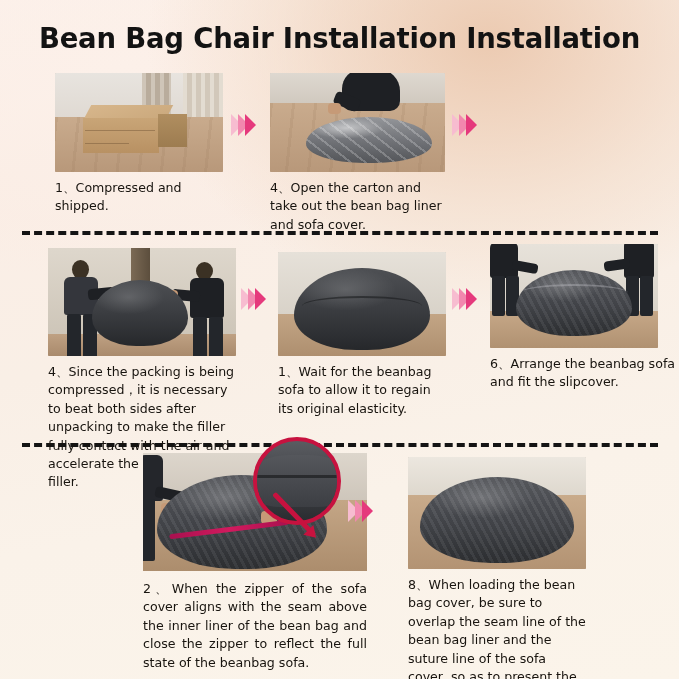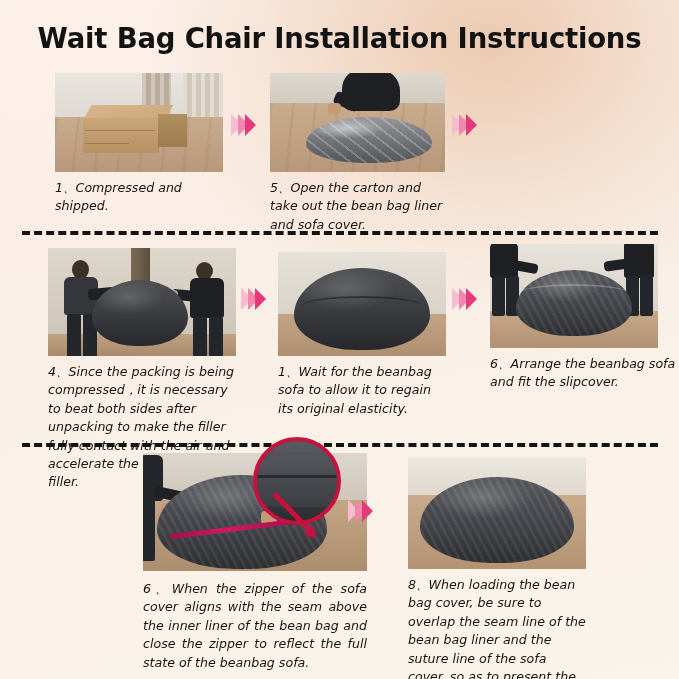--- a/index.html
+++ b/index.html
@@ -43,21 +43,21 @@
     position: absolute;
     left: 22px;
     width: 636px;
     height: 0;
     border-top: 4px dashed #141414;
   }
   .divider.d1 { top: 231px; }
   .divider.d2 { top: 443px; }
 
   
-  .step { position: absolute; font-style: italic; }
+  .step { position: absolute; }
 
   .thumb {
     position: relative;
     overflow: hidden;
     border-radius: 1px;
     background: #cdbfb3;
   }
 
   .caption {
     margin-top: 7px;
@@ -195,21 +195,21 @@
     height: 5px;
     border-radius: 3px;
     background: linear-gradient(90deg,#a8104f 0%, #d21a5e 50%, #a8104f 100%);
   }
 </style>
 </head>
 <body>
 
 <div id="page">
 
-  <div class="title">Wait Bag Chair Installation Instructions</div>
+  <div class="title">Bean Bag Chair Installation Installation</div>
 
   <div class="divider d1"></div>
   <div class="divider d2"></div>
 
   <div class="step" style="left:55px; top:73px; width:168px;">
     <div class="thumb" style="width:168px; height:99px;">
       <div class="scene">
         <div class="room-wall" style="height:46%;"></div>
         <div class="curtain" style="left:52%; width:17%; height:46%;"></div>
         <div class="curtain" style="left:76%; width:24%; height:46%; background:repeating-linear-gradient(90deg,#e3dcd1 0 4px,#d2c8ba 4px 9px);"></div>
@@ -236,21 +236,21 @@
         <div class="room-wall" style="height:34%; background:linear-gradient(180deg,#ded8d0 0%,#cfc7bd 100%);"></div>
         <div class="room-floor" style="height:70%;"></div>
         <div class="person" style="left:62px; top:-4px; width:78px; height:56px;">
           <div class="p-body" style="left:10px; top:0; width:58px; height:42px; border-radius:20px 22px 10px 10px;"></div>
           <div class="p-arm" style="left:2px; top:26px; width:26px; height:13px; transform:rotate(22deg);"></div>
           <div class="p-skin" style="left:-4px; top:34px; width:13px; height:11px;"></div>
         </div>
         <div class="bag plastic" style="left:36px; top:44px; width:126px; height:46px;"></div>
       </div>
     </div>
-    <div class="caption">5、Open the carton and take out  the bean bag liner and sofa cover.</div>
+    <div class="caption">4、Open the carton and take out  the bean bag liner and sofa cover.</div>
   </div>
 
   <div class="arrow" style="left:452px; top:114px;">
     <span class="c1"></span>
       <span class="c2"></span>
       <span class="c3"></span>
   </div>
 
 
   <div class="step" style="left:48px; top:248px; width:188px;">
@@ -343,21 +343,21 @@
         <div class="bag plush" style="left:14px; top:22px; width:170px; height:94px;"></div>
         <div class="p-skin" style="left:118px; top:58px; width:16px; height:13px;"></div>
       </div>
       <div class="zipper-line" style="position:absolute; left:26px; top:74px; width:120px; transform:rotate(-7deg);"></div>
       <div class="callout-circle" style="left:110px; top:-16px; width:80px; height:80px;">
         <div style="position:absolute; left:-6px; top:14px; width:96px; height:52px; background:linear-gradient(180deg,#55575c 0%,#3c3e43 100%); border-radius:40% 40% 30% 30%;"></div>
         <div style="position:absolute; left:0; top:34px; width:96px; height:3px; background:rgba(20,21,23,0.6);"></div>
       </div>
       <div class="callout-arrow" style="left:131px; top:38px; width:58px; transform:rotate(46deg);"></div>
     </div>
-    <div class="caption justify" style="margin-top:9px;">6、When the zipper of the sofa cover aligns with the seam above the inner liner of the bean bag and close the zipper to reflect the full state of the beanbag sofa.</div>
+    <div class="caption justify" style="margin-top:9px;">2、When the zipper of the sofa cover aligns with the seam above the inner liner of the bean bag and close the zipper to reflect the full state of the beanbag sofa.</div>
   </div>
 
   <div class="arrow" style="left:348px; top:500px;">
     <span class="c1"></span>
       <span class="c2"></span>
       <span class="c3"></span>
   </div>
 
   <div class="step" style="left:408px; top:457px; width:178px;">
     <div class="thumb" style="width:178px; height:112px;">

